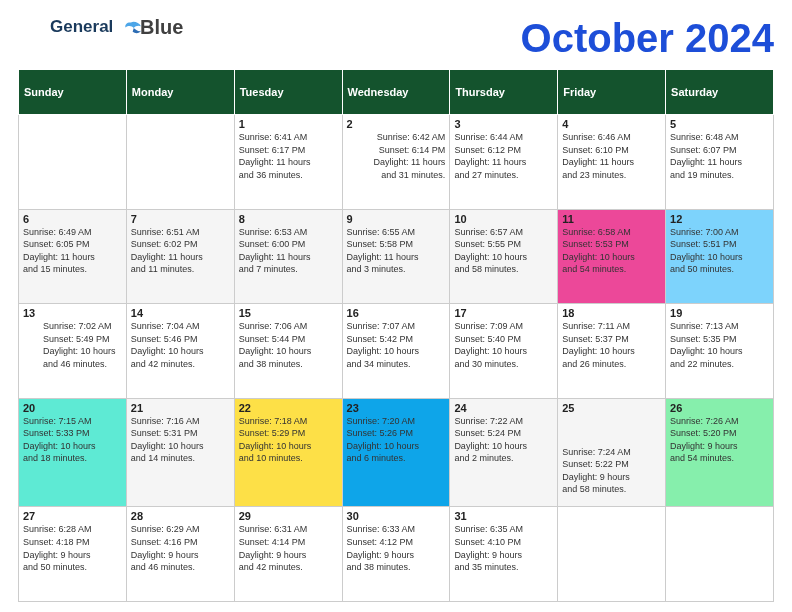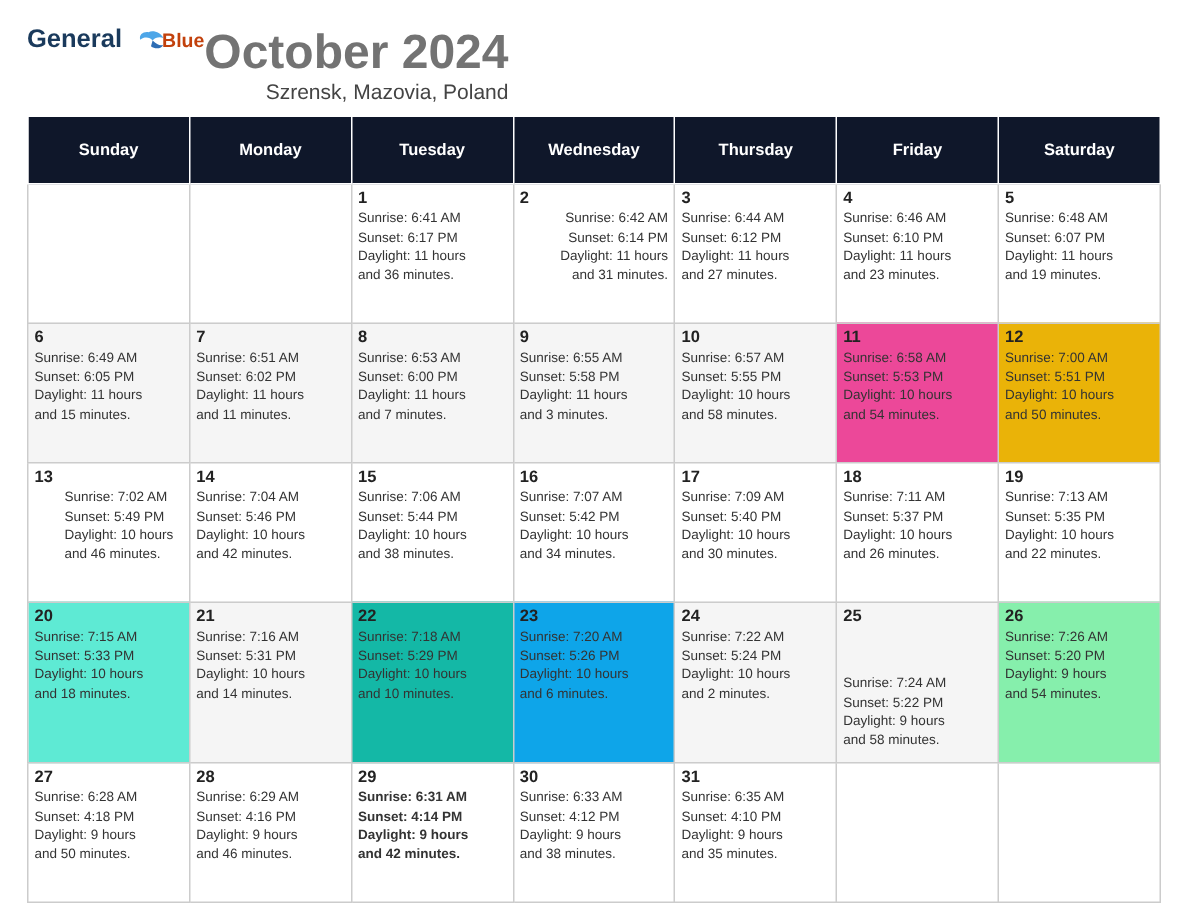--- a/index.html
+++ b/index.html
@@ -12,52 +12,54 @@
     }
     .page {
       width: 792px;
       height: 612px;
       padding: 16px 18px 10px 18px;
       display: flex;
       flex-direction: column;
     }
     .header {
       display: flex;
+      justify-content: space-between;
       align-items: flex-start;
       margin-bottom: 8px;
+      margin-left: 32px;
     }
     .logo {
       display: flex;
       align-items: center;
     }
     .title-block {
       text-align: right;
     }
     .month-title {
-      font-size: 32px;
+      font-size: 40px;
       font-weight: bold;
-      color: #737373;
+      color: #1d4ed8;
     }
     .location {
       font-size: 14px;
       color: #444;
     }
     .calendar {
       flex: 1;
       border-collapse: collapse;
       width: 100%;
       table-layout: fixed;
     }
     .calendar th {
-      background-color: #0f172a;
+      background-color: #14532d;
       color: #fff;
       font-size: 11px;
       font-weight: bold;
       padding: 16px 5px;
-      text-align: center;
+      text-align: left;
       border: 1px solid #fff;
     }
     .calendar td {
       border: 1px solid #ccc;
       vertical-align: top;
       padding: 3px 4px;
       font-size: 9.5px;
       color: #222;
       background: #fff;
       height: 88px;
@@ -91,27 +93,26 @@
     <div class="logo">
       <div>
         <div style="display:flex;align-items:center;">
           <div style="font-size:17px;font-weight:bold;color:#1a3a5c;line-height:1.15;">
             <span style="color:#1a3a5c;">General</span>
             <svg width="22" height="22" viewBox="0 0 40 30" style="vertical-align:middle;margin-left:2px;">
               <path d="M20 5 C25 2, 35 5, 38 12 C34 10, 28 11, 25 15 C22 11, 15 10, 10 14 C8 8, 14 4, 20 5Z" fill="#4da6e8"></path>
               <path d="M25 15 C30 20, 35 22, 38 20 C36 25, 28 26, 23 22Z" fill="#2e6db4"></path>
             </svg>
           </div>
-          <div style="font-size:13px;font-weight:bold;color:#c2410c;line-height:1.15;margin-left:-2px;">Blue</div>
+          <div style="font-size:20px;font-weight:bold;color:#404040;line-height:1.15;margin-left:-2px;">Blue</div>
         </div>
       </div>
     </div>
     <div class="title-block">
       <div class="month-title">October 2024</div>
-      <div class="location">Szrensk, Mazovia, Poland</div>
     </div>
   </div>
 
   <table class="calendar">
     <thead>
       <tr>
 
       <th>Sunday</th>
           <th>Monday</th>
           <th>Tuesday</th>
@@ -197,21 +198,21 @@
 Daylight: 10 hours
 and 58 minutes.</div>
           </td>
           <td style="background: #ec4899;">
             <span class="day-num">11</span>
             <div class="day-info" style="white-space: pre-line;">Sunrise: 6:58 AM
 Sunset: 5:53 PM
 Daylight: 10 hours
 and 54 minutes.</div>
           </td>
-          <td style="background: #eab308;">
+          <td style="background: #7dd3fc;">
             <span class="day-num">12</span>
             <div class="day-info" style="white-space: pre-line;">Sunrise: 7:00 AM
 Sunset: 5:51 PM
 Daylight: 10 hours
 and 50 minutes.</div>
           </td>
         </tr>
         <tr>
           <td>
             <span class="day-num">13</span>
@@ -271,21 +272,21 @@
 Daylight: 10 hours
 and 18 minutes.</div>
           </td>
           <td style="background: rgb(245, 245, 245);">
             <span class="day-num">21</span>
             <div class="day-info" style="white-space: pre-line;">Sunrise: 7:16 AM
 Sunset: 5:31 PM
 Daylight: 10 hours
 and 14 minutes.</div>
           </td>
-          <td style="background: #14b8a6;">
+          <td style="background: #fde047;">
             <span class="day-num">22</span>
             <div class="day-info" style="white-space: pre-line;">Sunrise: 7:18 AM
 Sunset: 5:29 PM
 Daylight: 10 hours
 and 10 minutes.</div>
           </td>
           <td style="background: #0ea5e9;">
             <span class="day-num">23</span>
             <div class="day-info" style="white-space: pre-line;">Sunrise: 7:20 AM
 Sunset: 5:26 PM
@@ -324,21 +325,21 @@
           </td>
           <td>
             <span class="day-num">28</span>
             <div class="day-info" style="white-space: pre-line;">Sunrise: 6:29 AM
 Sunset: 4:16 PM
 Daylight: 9 hours
 and 46 minutes.</div>
           </td>
           <td>
             <span class="day-num">29</span>
-            <div class="day-info" style="white-space: pre-line; font-weight: bold;">Sunrise: 6:31 AM
+            <div class="day-info" style="white-space: pre-line;">Sunrise: 6:31 AM
 Sunset: 4:14 PM
 Daylight: 9 hours
 and 42 minutes.</div>
           </td>
           <td>
             <span class="day-num">30</span>
             <div class="day-info" style="white-space: pre-line;">Sunrise: 6:33 AM
 Sunset: 4:12 PM
 Daylight: 9 hours
 and 38 minutes.</div>

